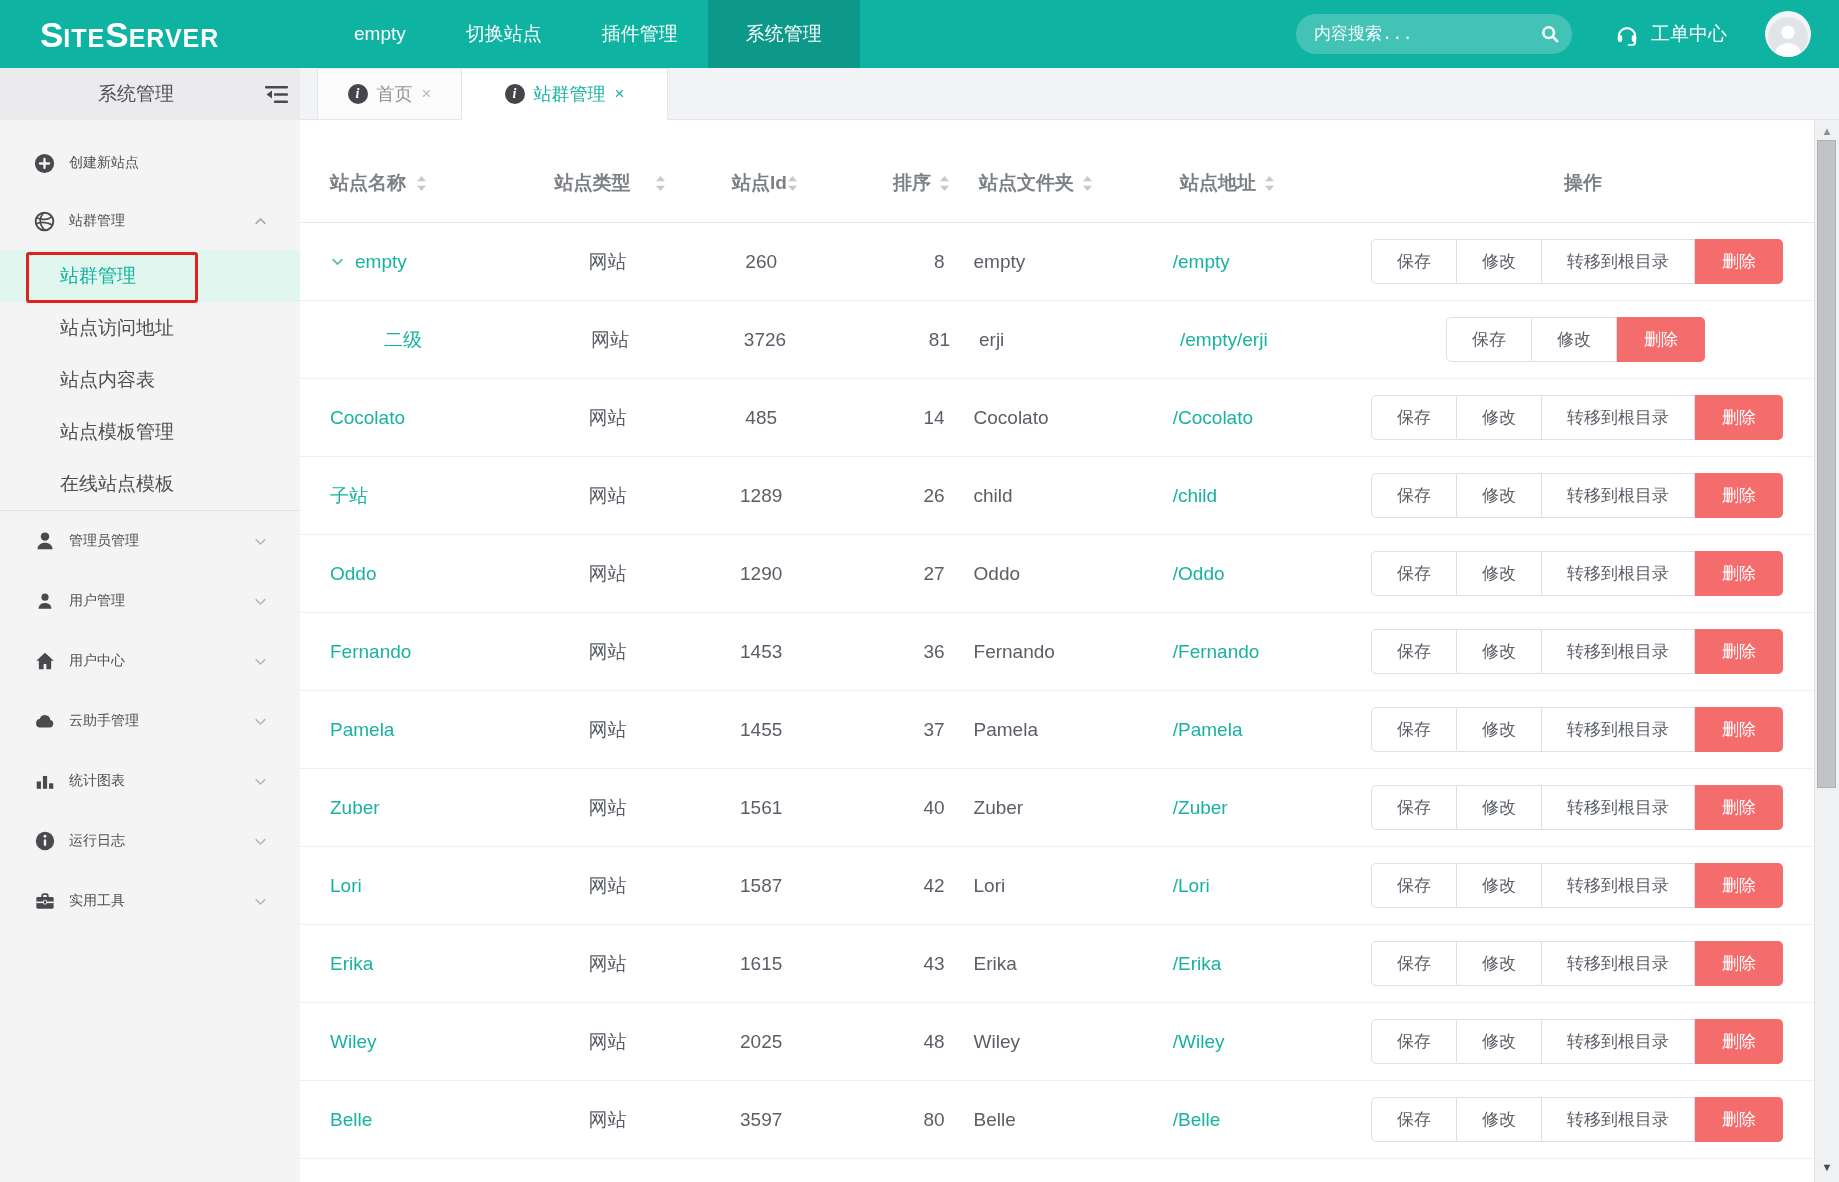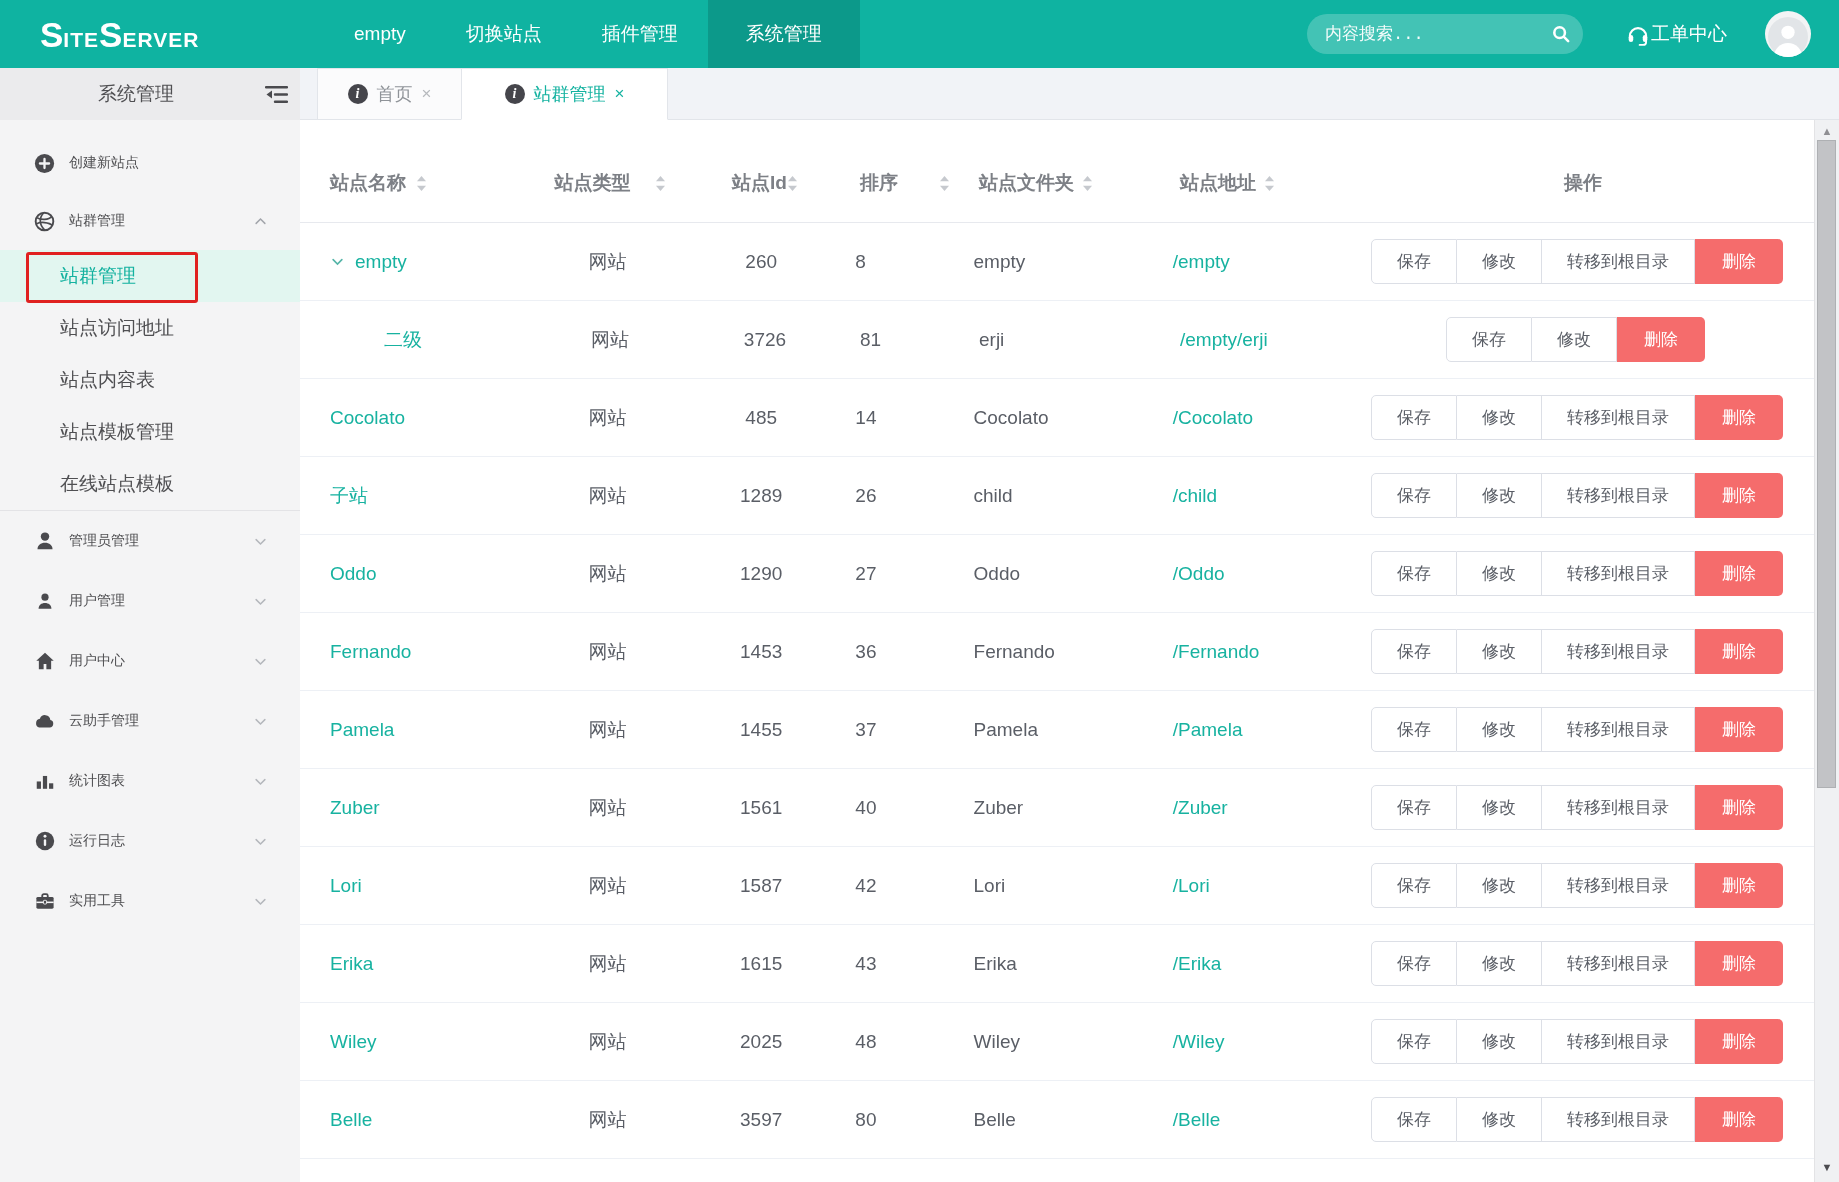--- a/index.html
+++ b/index.html
@@ -4,32 +4,32 @@
 <style>
   html,body{margin:0;padding:0;}
   body{width:1839px;height:1182px;position:relative;overflow:hidden;background:#fff;
        font-family:"Liberation Sans","DejaVu Sans",sans-serif;}
   
   .navbar{position:absolute;left:0;top:0;width:1839px;height:68px;background:#0fb3a1;
           display:flex;align-items:center;z-index:20;}
   .logo{margin-left:40px;width:228px;color:#fff;font-weight:bold;white-space:nowrap;
         display:flex;align-items:baseline;cursor:pointer;}
   .lg-big{font-size:35px;line-height:1;}
-  .lg-small{font-size:21px;letter-spacing:1px;line-height:1;}
+  .lg-small{font-size:25px;letter-spacing:1px;line-height:1;}
   .nav-items{display:flex;height:100%;margin-left:56px;}
   .nav-item{display:flex;align-items:center;padding:0 30px;color:#fff;font-size:19px;cursor:pointer;}
   .nav-item.active{background:rgba(0,0,0,0.14);padding:0 38px;}
   .nav-right{margin-left:auto;display:flex;align-items:center;margin-right:28px;}
   .search-pill{width:276px;height:40px;border-radius:20px;background:rgba(255,255,255,0.22);
                display:flex;align-items:center;padding:0 16px;box-sizing:border-box;}
   .search-pill input{flex:1;background:transparent;border:none;outline:none;color:#000000;
                      font-size:17px;font-family:Liberation Mono, monospace;}
   .search-pill input::placeholder{color:rgba(255,255,255,0.95);}
   .search-ic{display:flex;margin-left:8px;cursor:pointer;}
-  .ticket{display:flex;align-items:center;color:#fff;font-size:19px;margin-left:42px;gap:0;cursor:pointer;}
+  .ticket{display:flex;align-items:center;color:#fff;font-size:19px;margin-left:42px;gap:11px;cursor:pointer;}
   .avatar{width:46px;height:46px;border-radius:50%;background:#f3f4f5;margin-left:38px;
           display:flex;align-items:flex-end;justify-content:center;overflow:hidden;cursor:pointer;}
   
   .sidebar{position:absolute;left:0;top:68px;width:300px;height:1114px;background:#f4f4f5;z-index:10;}
   .sb-header{height:52px;background:#ebebed;display:flex;align-items:center;}
   .sb-title{margin-left:98px;font-size:19px;color:#4f4f52;}
   .sb-fold{margin-left:auto;margin-right:12px;display:flex;cursor:pointer;}
   .sb-menu{padding-top:14px;}
   .sb-item{height:58px;display:flex;align-items:center;font-size:14px;color:#4f4f52;cursor:pointer;}
   .sb-item.h60{height:60px;}
@@ -57,21 +57,21 @@
   .tab.active .tab-close{color:#14b2a0;}
   
   .content{position:absolute;left:300px;top:120px;width:1514px;height:1062px;background:#fff;}
   .thead{height:103px;box-sizing:border-box;padding-top:24px;display:flex;align-items:center;
          font-size:19px;font-weight:bold;color:#7d8086;border-bottom:1px solid #e7e9ee;}
   .trow{height:78px;box-sizing:border-box;display:flex;align-items:center;
         border-bottom:1px solid #edf0f5;font-size:19px;color:#5a5e66;}
   .c-name{width:250px;padding-left:30px;box-sizing:border-box;display:flex;align-items:center;gap:10px;}
   .c-type{width:120px;text-align:center;display:flex;justify-content:center;align-items:center;gap:24px;}
   .c-id{width:190px;display:flex;justify-content:center;align-items:center;gap:0;}
-  .c-order{width:90px;display:flex;justify-content:space-between;align-items:center;gap:8px;}
+  .c-order{width:90px;display:flex;justify-content:flex-end;align-items:center;gap:8px;}
   .c-folder{width:230px;padding-left:29px;box-sizing:border-box;display:flex;align-items:center;gap:8px;}
   .c-url{width:200px;display:flex;align-items:center;gap:8px;}
   .c-actions{flex:1;display:flex;justify-content:flex-end;align-items:center;padding-right:31px;box-sizing:border-box;}
   .thead .c-actions{justify-content:center;padding-right:28px;}
   .site-link{color:#17b2a0;text-decoration:none;cursor:pointer;}
   .caret{display:flex;cursor:pointer;}
   .sort{display:flex;flex-direction:column;line-height:0;}
   .btn-group{display:flex;}
   .btn-group.inset{margin-right:78px;}
   .act-btn{height:45px;padding:0 25px;background:#fff;border:1px solid #dcdfe6;border-left:none;

